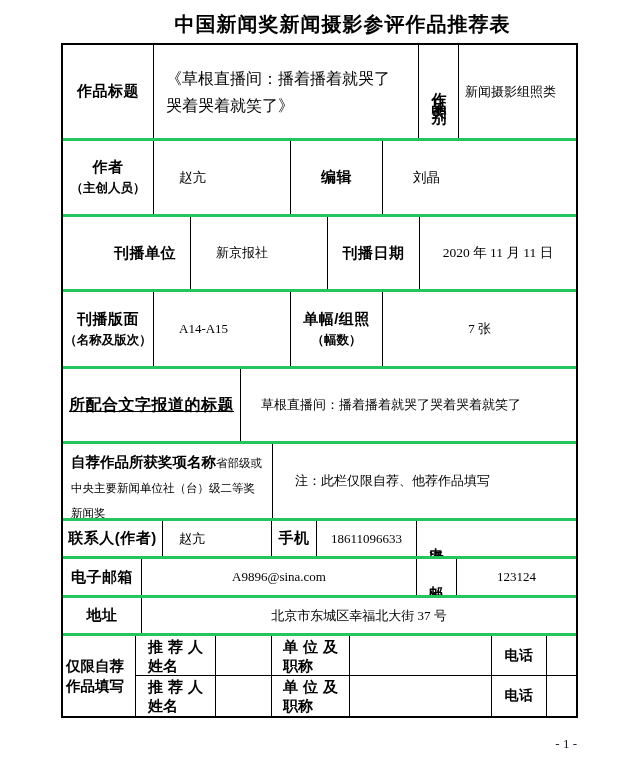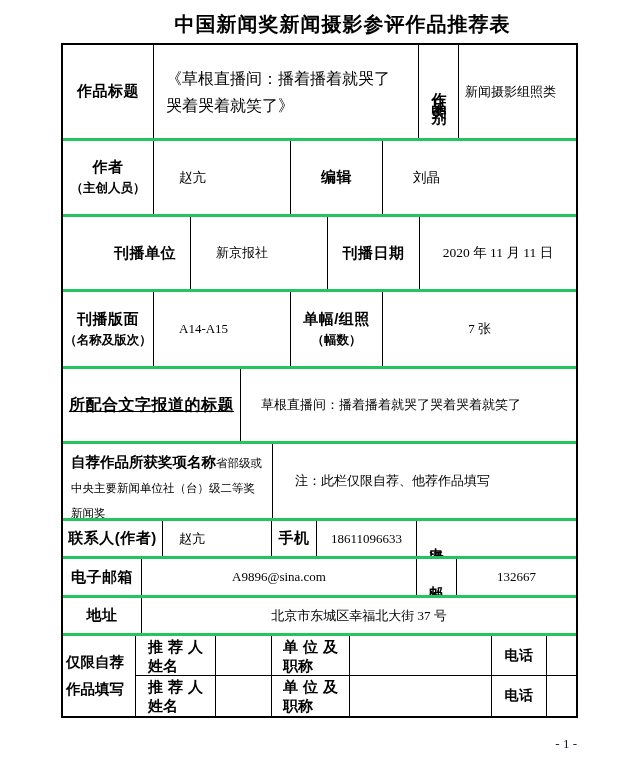--- a/index.html
+++ b/index.html
@@ -157,36 +157,36 @@
       <div class="cell" style="width:79px;">
         <span class="lab">电子邮箱</span>
       </div>
       <div class="cell val" style="width:275px;">
         <span>A9896@sina.com</span>
       </div>
       <div class="cell" style="width:40px;">
         <span class="vert sm">邮编</span>
       </div>
       <div class="cell val fill">
-        <span>132667</span>
+        <span>123124</span>
       </div>
     </div>
 
     <div class="row" style="height:38px;">
       <div class="cell" style="width:79px;">
         <span class="lab">地址</span>
       </div>
       <div class="cell val fill">
         <span>北京市东城区幸福北大街 37 号</span>
       </div>
     </div>
 
     <div class="row" style="height:80px;">
       <div class="cell left" style="width:73px;padding:0 3px;justify-content:center;">
-        <span class="lab" style="font-size:14.5px;line-height:27px;letter-spacing:0;">仅限自荐作品填写</span>
+        <span class="lab" style="font-size:14.5px;line-height:20px;letter-spacing:0;">仅限自荐作品填写</span>
       </div>
       <div class="fill" style="display:flex;flex-direction:column;">
 
         <div class="row" style="height:40px;border-bottom:1px solid #000;">
           <div class="cell jl left" style="width:80px;padding:0 12px;">
             <span>推荐人姓名</span>
           </div>
           <div class="cell val" style="width:56px;">
             <span></span>
           </div>

